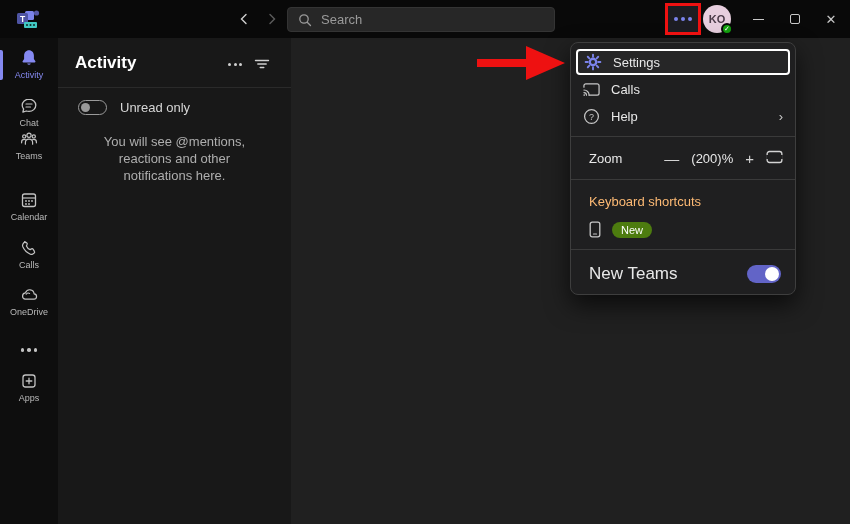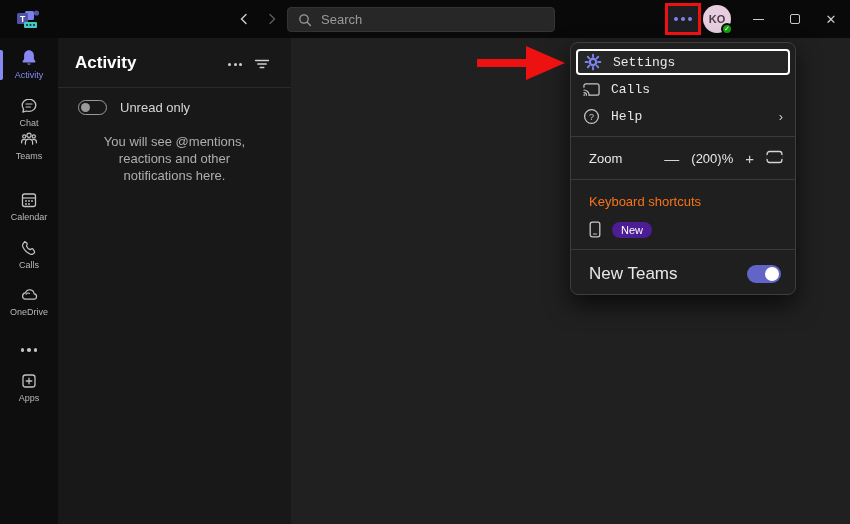--- a/index.html
+++ b/index.html
@@ -73,33 +73,33 @@
     font-size:13px; line-height:17px; }
 
   .stage { position:absolute; left:291px; top:38px; width:559px; height:486px; background:#202020; }
 
   
   .menu { position:absolute; left:570px; top:42px; width:226px; background:#1f1f20;
     border:1px solid #3e3e3e; border-radius:8px; box-shadow:0 10px 24px rgba(0,0,0,.65);
     z-index:20; padding:4px 0 2px 0; }
   .menu-row { display:flex; align-items:center; height:27px; padding:0 12px; color:#e8e8e8;
     font-size:13px; cursor:pointer; gap:11px; }
-  .menu-row .grow { flex:1;font-family:Liberation Mono, monospace; }
+  .menu-row .grow { flex:1; }
   .row-settings { margin:2px 5px 1px 5px; height:26px; border:2px solid #fff; border-radius:4px;
     background:#262627; padding:0 6px; }
   .menu-div { height:1px; background:#3a3a3a; margin:6px 0; }
   .zoom-row { display:flex; align-items:center; height:30px; padding:0 12px 0 18px; color:#e8e8e8;
     font-size:13px; }
   .zoom-row .zlabel { flex:1; }
   .zoom-ctl { display:flex; align-items:center; gap:12px; }
   .zoom-btn { color:#d4d4d4; font-size:15px; cursor:pointer; line-height:1; }
   .zoom-val { font-size:13px; color:#e8e8e8; }
-  .kb-row { height:30px; display:flex; align-items:center; padding:0 18px; color:#f97316;
+  .kb-row { height:30px; display:flex; align-items:center; padding:0 18px; color:#fdba74;
     font-size:13px; cursor:pointer; }
-  .new-badge { background:#4c1d95; color:#fff; font-size:11px; padding:2px 9px; border-radius:10px; }
+  .new-badge { background:#4d7c0f; color:#fff; font-size:11px; padding:2px 9px; border-radius:10px; }
   .nt-row { height:36px; display:flex; align-items:center; padding:0 14px 0 18px; color:#e8e8e8;
     font-size:17px; }
   .toggle-on { width:34px; height:18px; background:#6264c7; border-radius:10px; position:relative;
     cursor:pointer; }
   .toggle-on i { position:absolute; right:2px; top:2px; width:14px; height:14px; border-radius:50%;
     background:#fff; display:block; }
   .chev { color:#c8c8c8; font-size:13px; }
 
   
   .arrow { position:absolute; left:477px; top:43px; z-index:25; pointer-events:none; }

